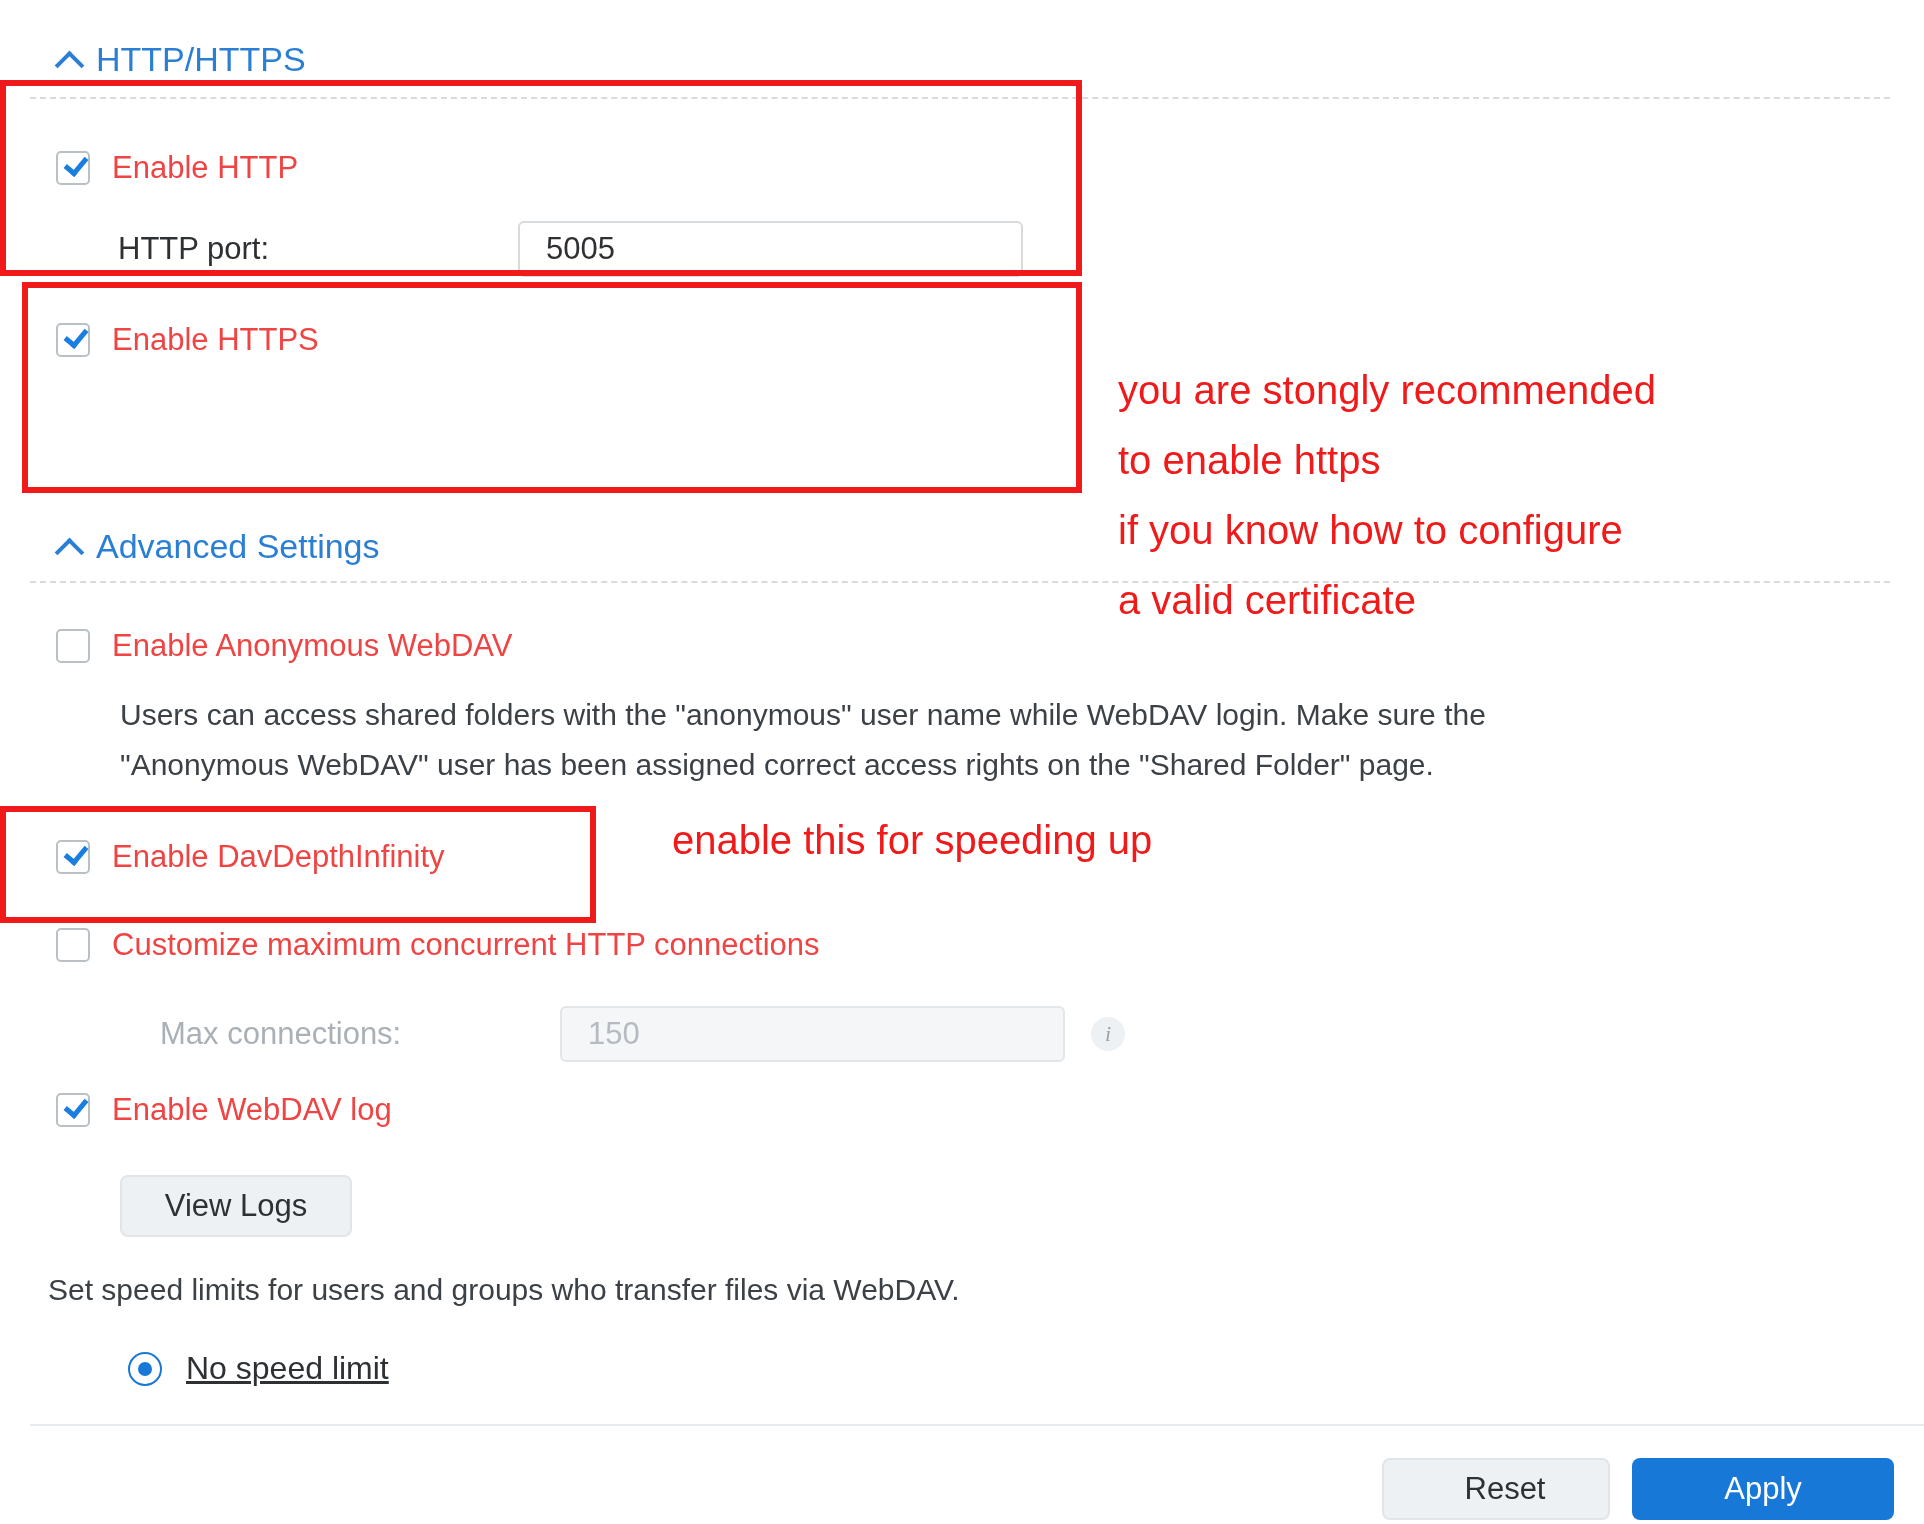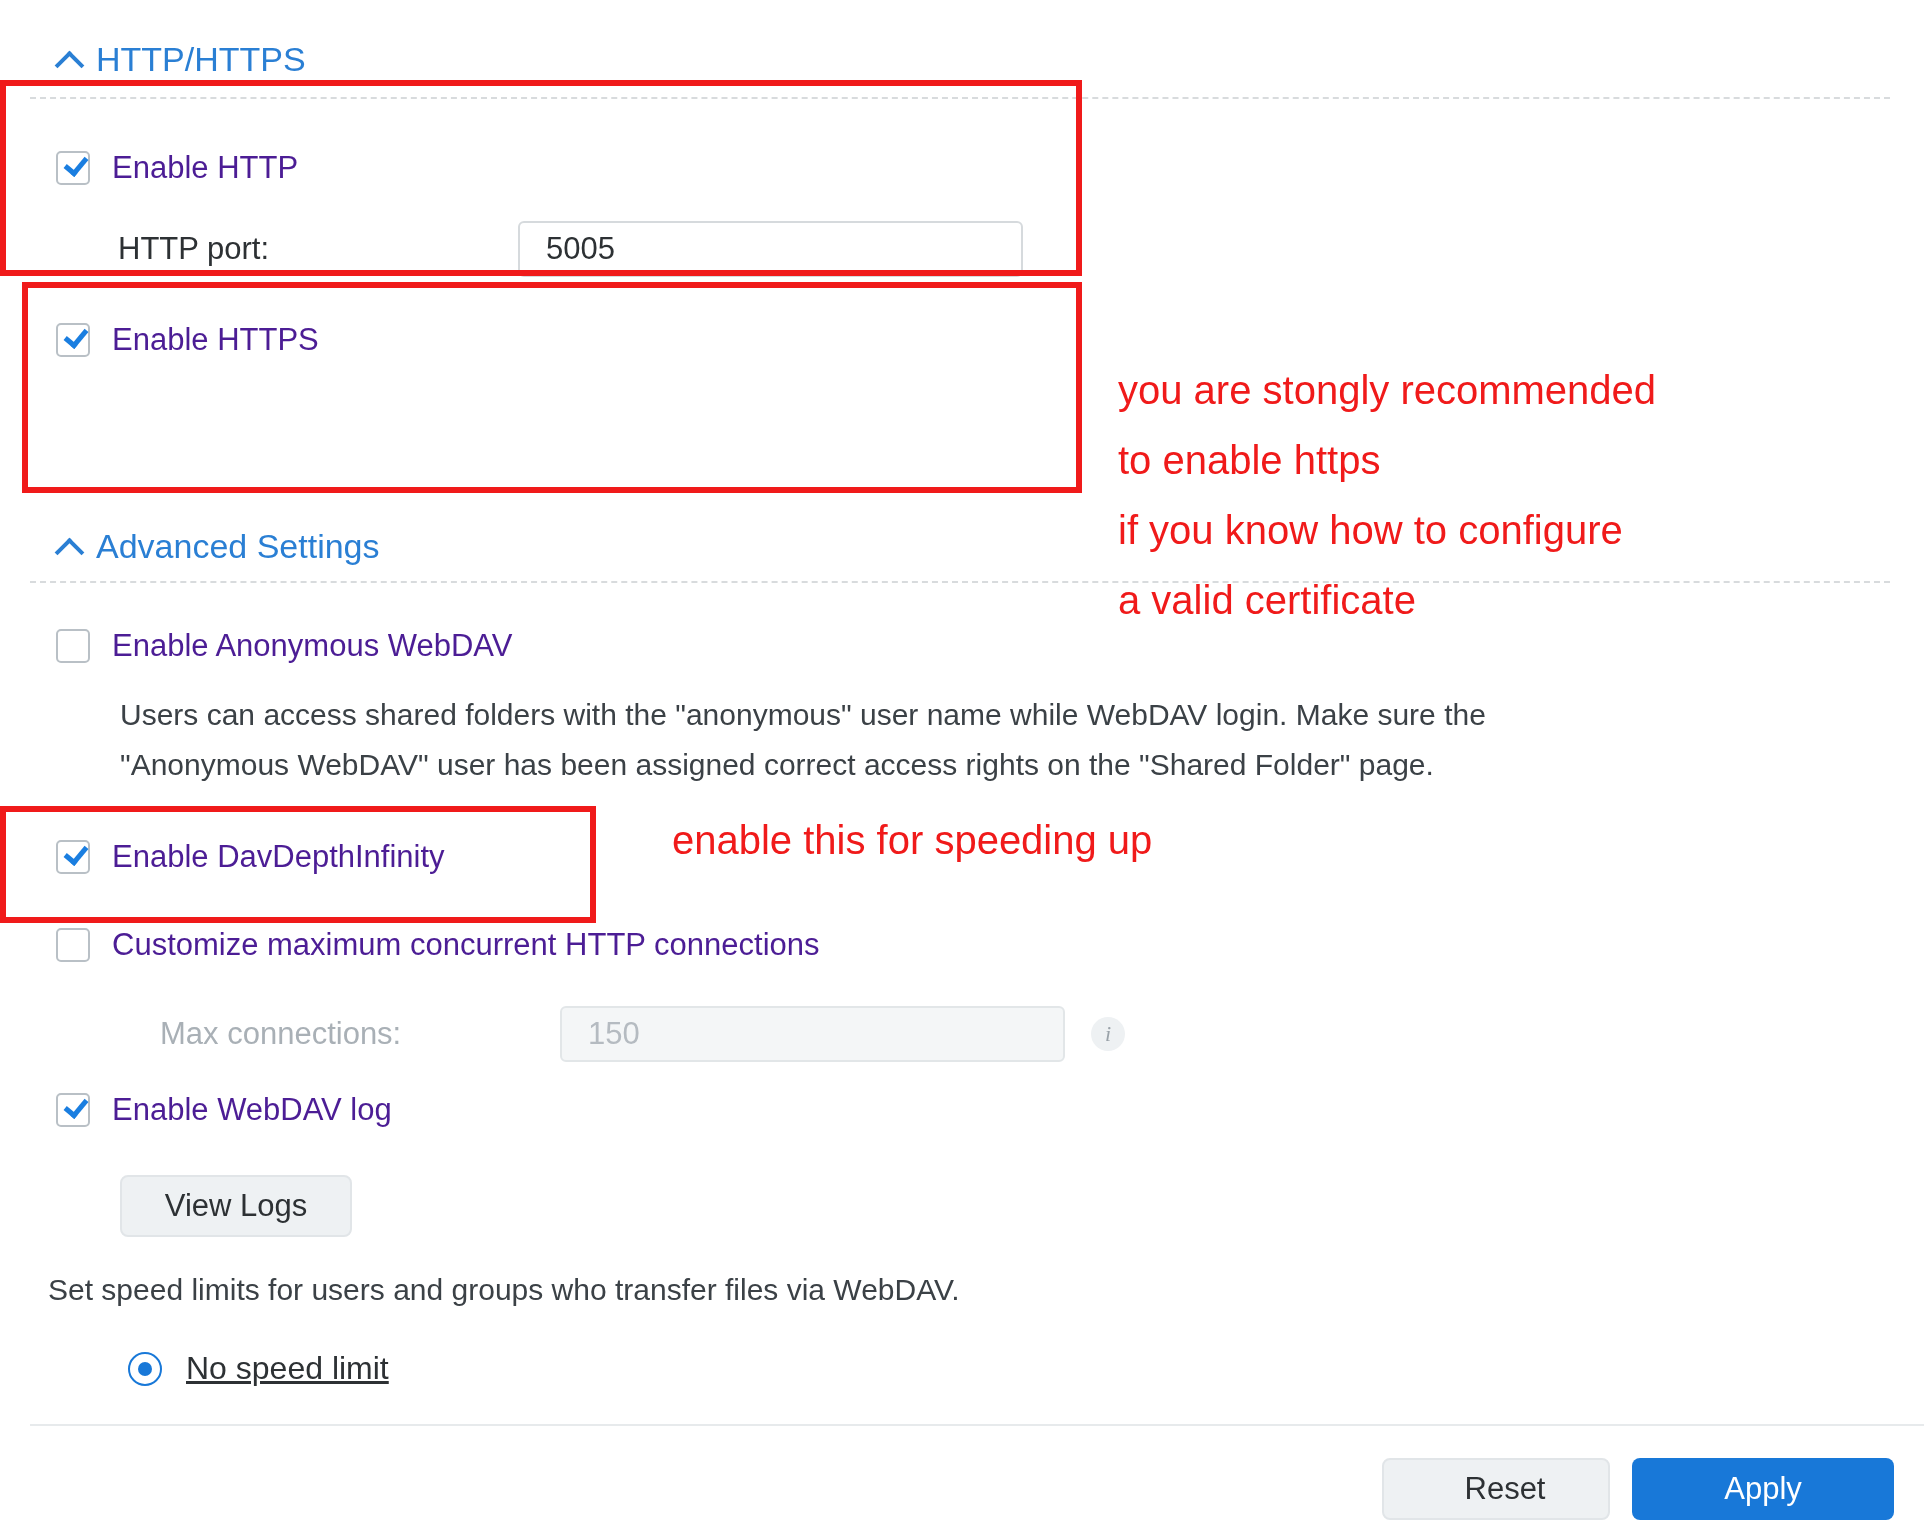--- a/index.html
+++ b/index.html
@@ -81,21 +81,21 @@
     left: 7px;
     top: 4px;
     width: 17px;
     height: 9px;
     border-left: 5px solid #1a7ee0;
     border-bottom: 5px solid #1a7ee0;
     transform: rotate(-50deg);
   }
   .cb-label {
     font-size: 31px;
-    color: #4c1d95;
+    color: #ef4444;
     white-space: nowrap;
   }
 
   
   .field-row {
     position: absolute;
     display: flex;
     align-items: center;
   }
   .field-label {

